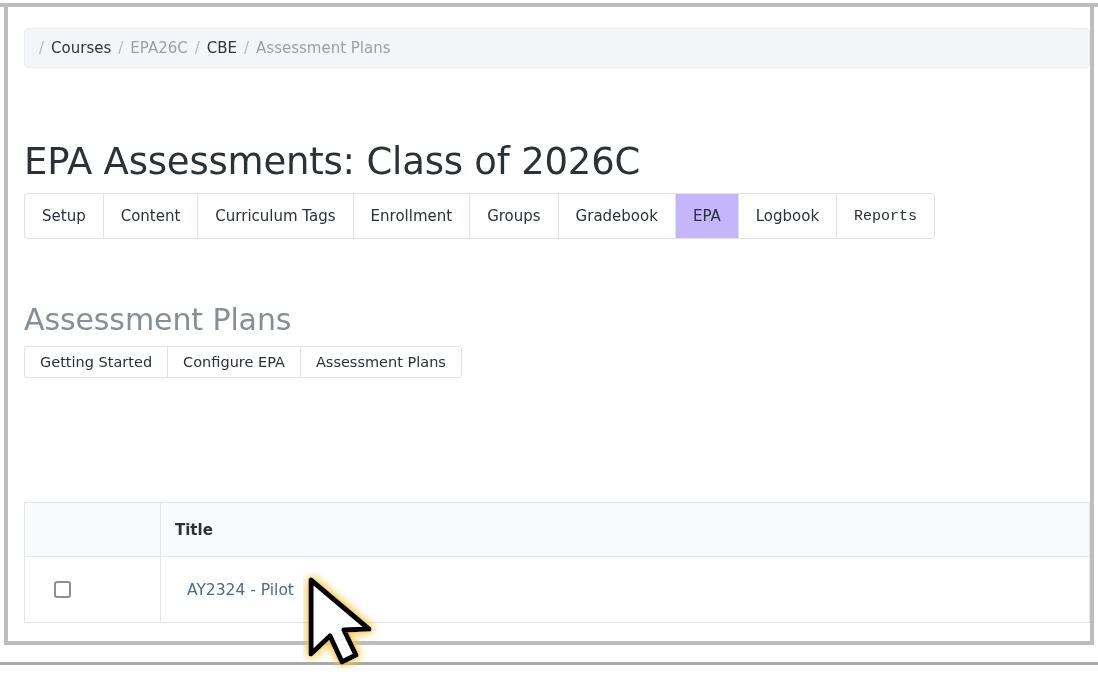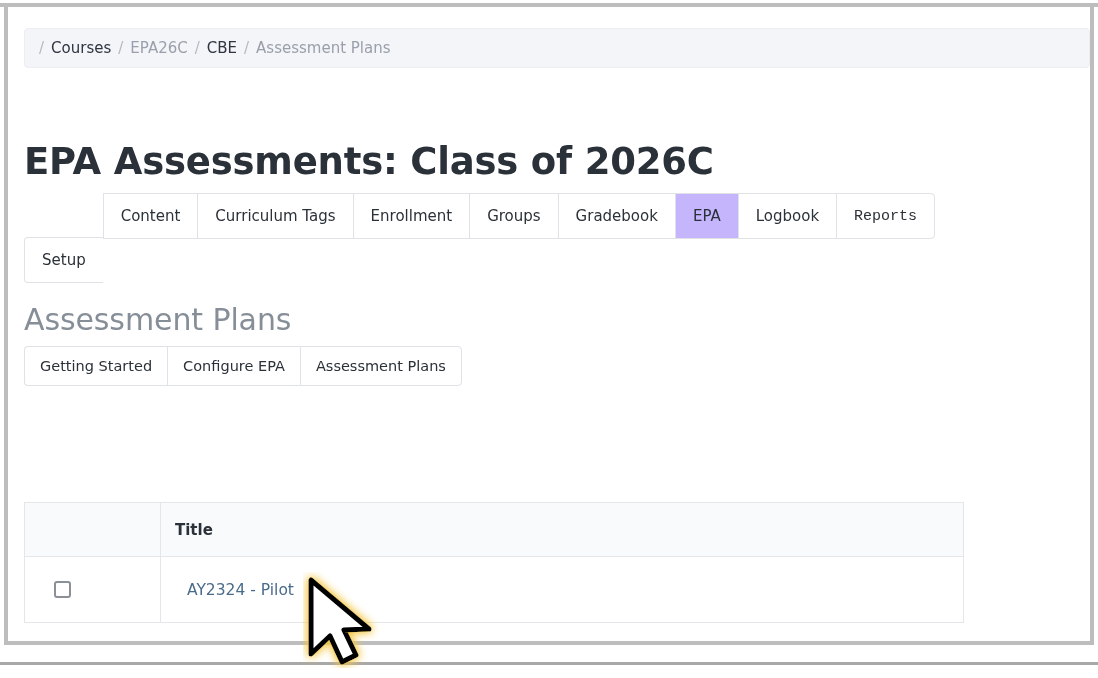--- a/index.html
+++ b/index.html
@@ -86,21 +86,21 @@
   }
   .crumb-muted {
     color: #9aa0ab;
   }
 
   
   .page-title {
     position: absolute;
     left: 16px; top: 108px;
     font-size: 37px;
-    font-weight: 700;
+    font-weight: 400;
     color: #2b3138;
     letter-spacing: -0.2px;
     white-space: nowrap;
   }
 
   
   .tabs {
     position: absolute;
     left: 16px; top: 186px;
     display: flex;
@@ -113,21 +113,21 @@
     color: #2b3138;
     font-size: 15px;
     display: flex;
     align-items: center;
     justify-content: center;
     padding: 0 17px;
     height: 46px;
     cursor: pointer;
     white-space: nowrap;
   }
-  .tab:first-child { border-radius: 4px 0 0 4px; margin-top: 44px; }
+  .tab:first-child { border-radius: 4px 0 0 4px; }
   .tab:last-child  { border-right: 1px solid #dfe2e6; border-radius: 0 4px 4px 0; font-family: Liberation Mono, monospace; }
   .tab.active { background: #c4b5fd; }
 
   
   .section-heading {
     position: absolute;
     left: 16px; top: 270px;
     font-size: 30px;
     font-weight: 400;
     color: #868e98;
@@ -145,32 +145,32 @@
   .subtab {
     border: 1px solid #dfe2e6;
     border-right: none;
     background: #ffffff;
     color: #2b3138;
     font-size: 14.5px;
     display: flex;
     align-items: center;
     justify-content: center;
     padding: 0 15px;
-    height: 40px;
+    height: 32px;
     cursor: pointer;
     white-space: nowrap;
   }
   .subtab:first-child { border-radius: 4px 0 0 4px; }
   .subtab:last-child  { border-right: 1px solid #dfe2e6; border-radius: 0 4px 4px 0; }
 
   
   .data-table {
     position: absolute;
     left: 16px; top: 495px;
-    width: 940px;
+    width: 1066px;
     border-collapse: collapse;
     font-size: 15px;
   }
   .data-table th, .data-table td {
     border: 1px solid #e4e7ea;
     text-align: left;
     vertical-align: middle;
   }
   .data-table thead th {
     background: #f8fafc;

